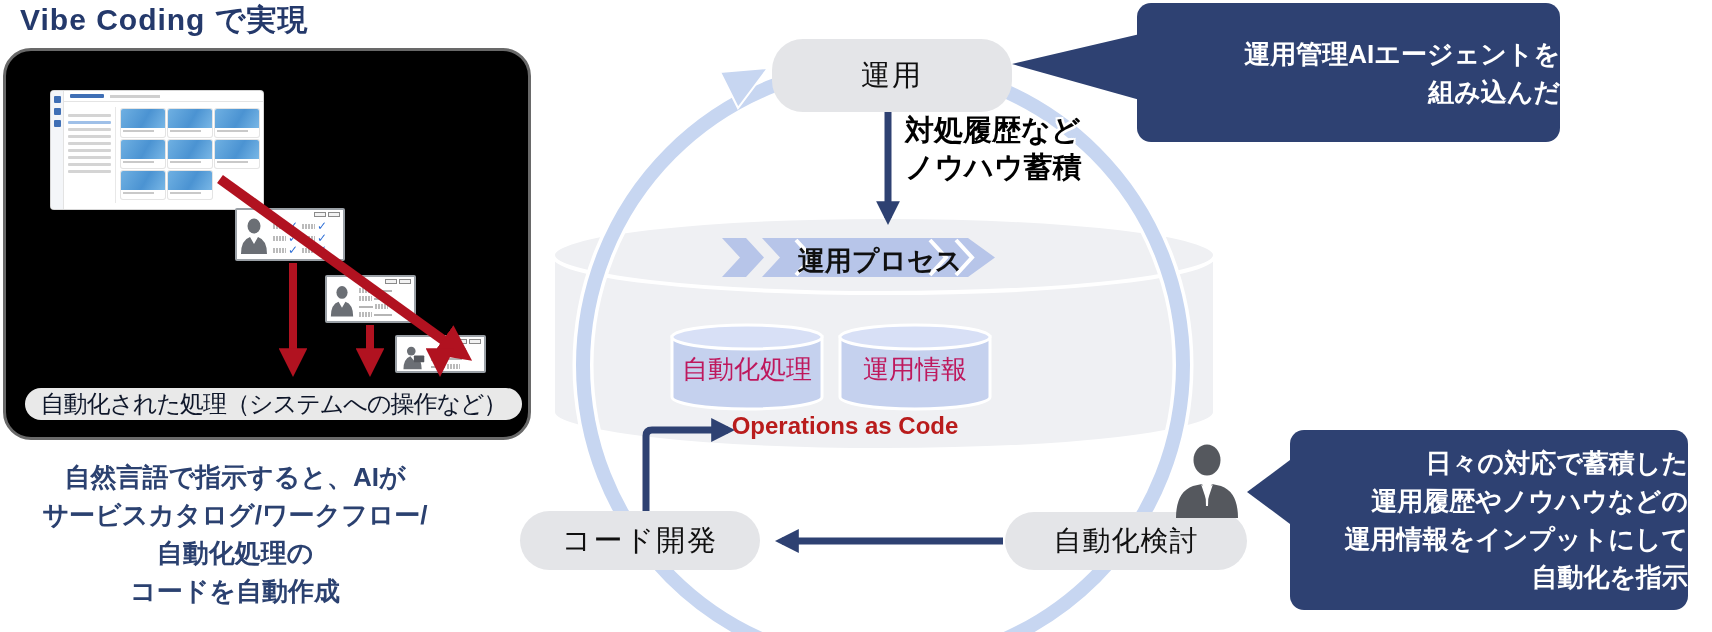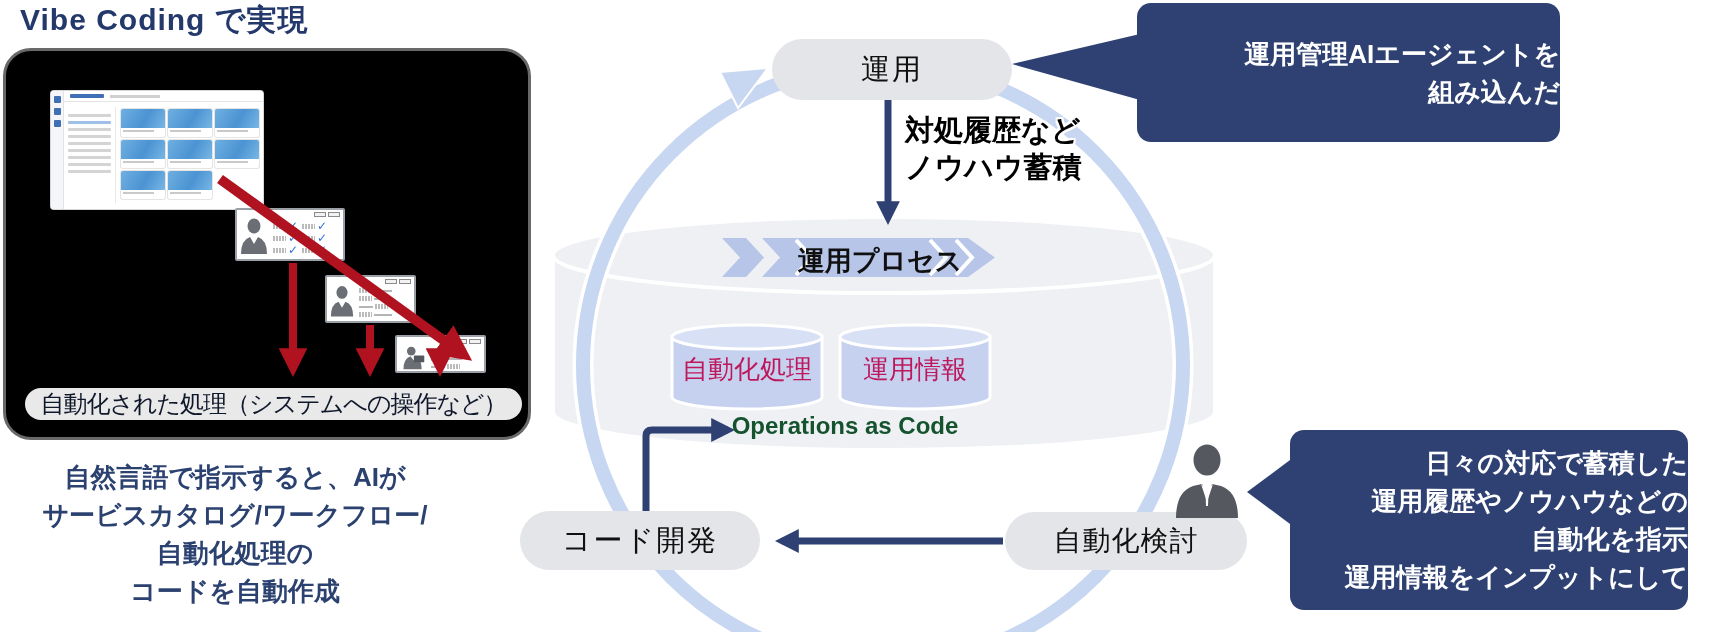--- a/index.html
+++ b/index.html
@@ -48,24 +48,24 @@
   .lp-desc{left:10px;top:458px;width:450px;text-align:center;font-size:26px;font-weight:bold;
            color:#2b4170;line-height:38px;}
 
   
   .knowhow{left:905px;top:112px;font-size:29px;font-weight:bold;color:#000;line-height:37px;
            text-shadow:-2px -2px 0 #fff,2px -2px 0 #fff,-2px 2px 0 #fff,2px 2px 0 #fff,
                        0 -2px 0 #fff,0 2px 0 #fff,-2px 0 0 #fff,2px 0 0 #fff;}
   .banner-text{left:770px;top:243px;width:220px;text-align:center;font-size:27px;color:#101010;font-weight:700;}
   .db-label{top:352px;width:150px;text-align:center;font-size:26px;color:#be185d;font-weight:400;}
   .db-left{left:672px;} .db-right{left:840px;}
-  .oac{left:730px;top:412px;width:230px;text-align:center;font-size:24px;font-weight:bold;color:#14532d;}
+  .oac{left:730px;top:412px;width:230px;text-align:center;font-size:24px;font-weight:bold;color:#b91c1c;}
   .pill{background:#e4e5e8;border-radius:31px;display:flex;align-items:center;justify-content:center;
         font-size:29px;color:#101010;font-weight:500;letter-spacing:2px;}
-  .pill-top{left:772px;top:39px;width:240px;height:61px;}
+  .pill-top{left:772px;top:39px;width:240px;height:73px;}
   .pill-bl{left:520px;top:511px;width:240px;height:59px;}
   .pill-br{left:1005px;top:512px;width:242px;height:58px;font-size:28px;letter-spacing:1px;}
 
   
   .callout{background:#2e4172;border-radius:14px;color:#fff;text-align:right;font-weight:bold;
            font-size:26px;line-height:38px;display:flex;flex-direction:column;justify-content:center;}
   .callout-top{left:1137px;top:3px;width:423px;height:139px;}
   .callout-bottom{left:1290px;top:430px;width:398px;height:180px;}
 </style>
 </head>
@@ -312,17 +312,17 @@
     <polygon points="33.4,45 36.6,45 36,62 34,62" fill="#ffffff"></polygon>
   </svg>
 
   <div class="abs callout callout-top">
     <div>運用管理AIエージェントを</div>
     <div>組み込んだ</div>
   </div>
   <div class="abs callout callout-bottom">
     <div>日々の対応で蓄積した</div>
     <div>運用履歴やノウハウなどの</div>
+    <div>運用情報をインプットにして</div>
     <div>自動化を指示</div>
-    <div>運用情報をインプットにして</div>
   </div>
 
 </div>
 
 </body></html>

